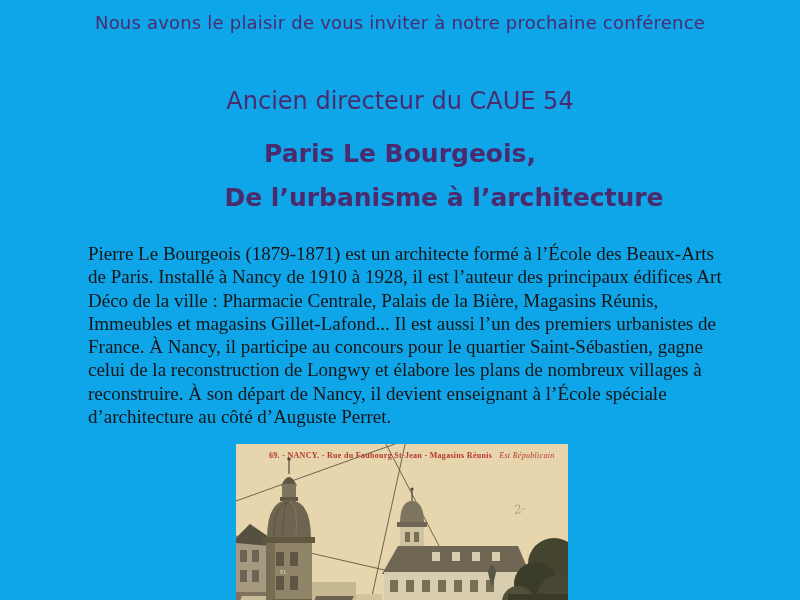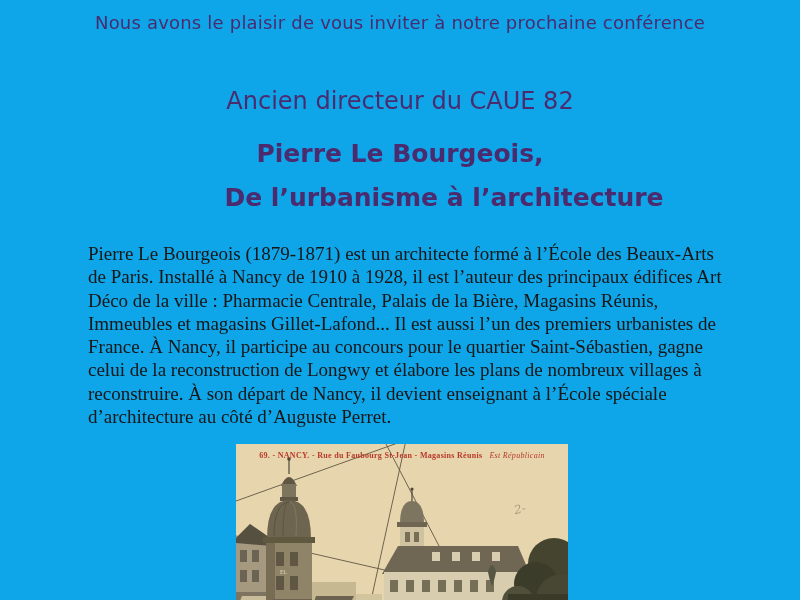--- a/index.html
+++ b/index.html
@@ -46,28 +46,29 @@
     height: 200px; 
     background: #e9d7b0;
     overflow: hidden;
     box-shadow: 0 0 0 1px #d8c79d inset;
   }
   .postcard-caption {
     position: absolute;
     top: 7px;
     left: 0;
     width: 332px;
-    text-align: center;
+    text-align: left;
     font-family: "Liberation Serif", serif;
     font-size: 8px;
     font-weight: bold;
     color: #b8392a;
     letter-spacing: 0.3px;
     z-index: 2;
     white-space: nowrap;
+    padding-left: 33px;
   }
   .postcard-caption .credit {
     font-style: italic;
     font-weight: normal;
     margin-left: 7px;
   }
   .postcard-scene { position: absolute; top: 0; left: 0; z-index: 1; }
   .pencil-mark {
     position: absolute;
     top: 58px;
@@ -81,23 +82,23 @@
   }
 </style>
 </head>
 <body>
 
 <div class="page">
 
   <div class="center-line invite-line">Nous avons le plaisir de vous inviter à notre prochaine conférence</div>
 
 
-  <div class="center-line speaker-line2">Ancien directeur du CAUE 82</div>
-
-  <div class="center-line title-line1">Pierre Le Bourgeois,</div>
+  <div class="center-line speaker-line2">Ancien directeur du CAUE 54</div>
+
+  <div class="center-line title-line1">Paris Le Bourgeois,</div>
 
   <div class="center-line title-line2">De l’urbanisme à l’architecture</div>
 
   <div class="body-paragraph">Pierre Le Bourgeois (1879-1871) est un architecte formé à l’École des Beaux-Arts de Paris. Installé à Nancy de 1910 à 1928, il est l’auteur des principaux édifices Art Déco de la ville : Pharmacie Centrale, Palais de la Bière, Magasins Réunis, Immeubles et magasins Gillet-Lafond... Il est aussi l’un des premiers urbanistes de France. À Nancy, il participe au concours pour le quartier Saint-Sébastien, gagne celui de la reconstruction de Longwy et élabore les plans de nombreux villages à reconstruire. À son départ de Nancy, il devient enseignant à l’École spéciale d’architecture au côté d’Auguste Perret.</div>
 
   <div class="postcard">
 
     <div class="postcard-caption">
       <span>69. - NANCY. - Rue du Faubourg St-Jean - Magasins Réunis</span><span class="credit">Est Républicain</span>
     </div>

